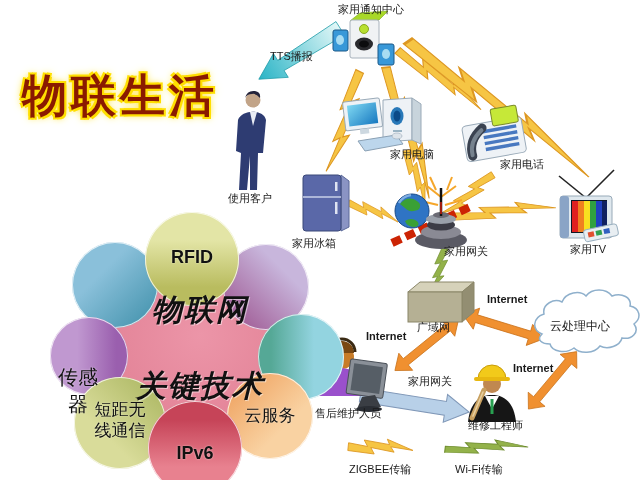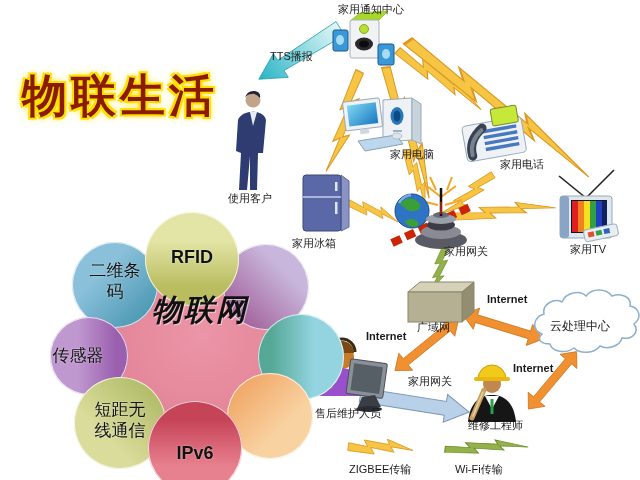--- a/index.html
+++ b/index.html
@@ -229,25 +229,26 @@
     <div class="circle p-barcode"></div>
     <div class="circle p-cloudcomp"></div>
     <div class="circle p-rfid"></div>
     <div class="circle p-sensor"></div>
     <div class="circle p-cloudstore"></div>
     <div class="circle p-short"></div>
     <div class="circle p-cloudsvc"></div>
     <div class="circle p-ipv6"></div>
 
     <div class="flbl" style="left:103px;top:247px;width:94px;font-size:18px;font-weight:bold">RFID</div>
+    <div class="flbl" style="left:185px;top:404px;width:86px;font-size:17px">云服务</div>
     <div class="flbl" style="left:106px;top:443px;width:94px;font-size:18px;font-weight:bold">IPv6</div>
     <div class="flbl" style="left:49px;top:399px;width:58px;font-size:17px;line-height:1.25">短距无线通信</div>
-    <div class="flbl" style="left:8px;top:344px;width:56px;font-size:17px">传感器</div>
-    <div class="flbl" style="left:44px;top:260px;width:58px;font-size:17px;line-height:1.25">二维条码</div>
+    <div class="flbl" style="left:8px;top:364px;width:56px;font-size:20px">传感器</div>
     <div class="flbl big" style="left:63px;top:290px;width:190px">物联网</div>
+    <div class="flbl big" style="left:58px;top:366px;width:200px">关键技术</div>
   </div>
 
   <div class="lbl center" style="left:338px;top:3px;width:86px">家用通知中心</div>
   <div class="lbl" style="left:270px;top:50px">TTS播报</div>
   <div class="lbl center" style="left:228px;top:192px;width:52px">使用客户</div>
   <div class="lbl" style="left:390px;top:148px">家用电脑</div>
   <div class="lbl" style="left:500px;top:158px">家用电话</div>
   <div class="lbl" style="left:292px;top:237px">家用冰箱</div>
   <div class="lbl" style="left:444px;top:245px">家用网关</div>
   <div class="lbl" style="left:570px;top:243px">家用TV</div>

